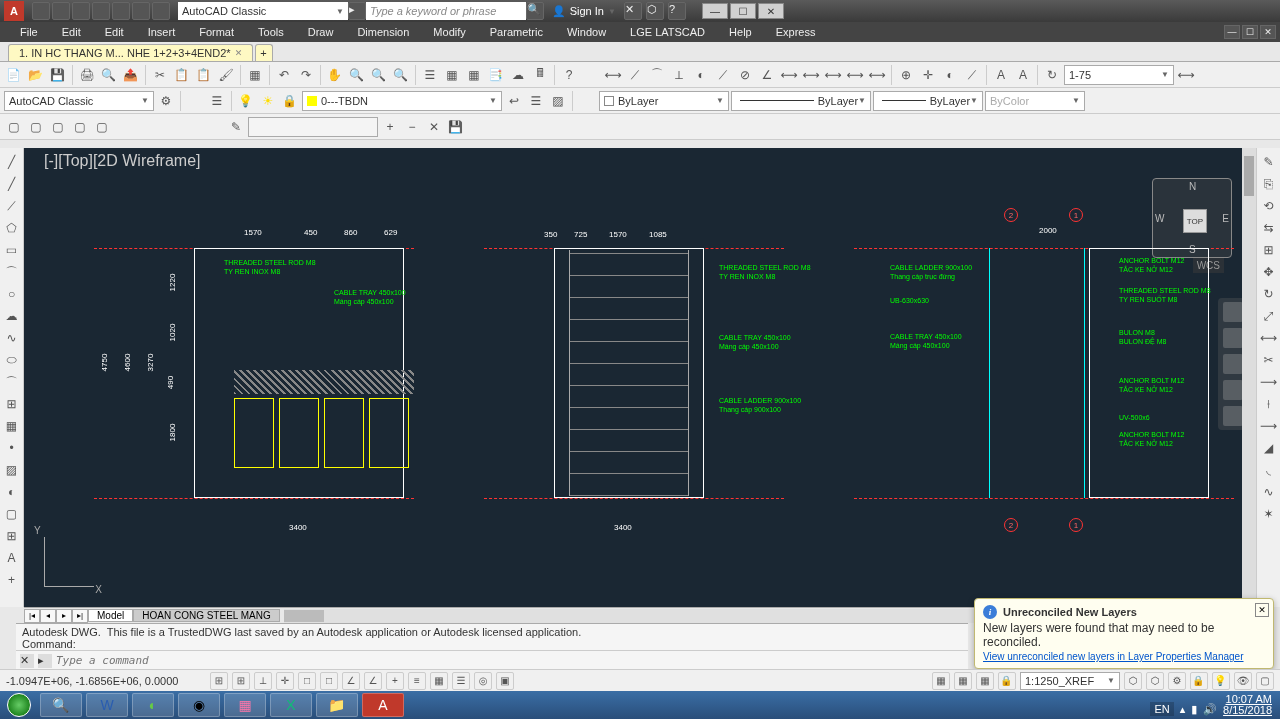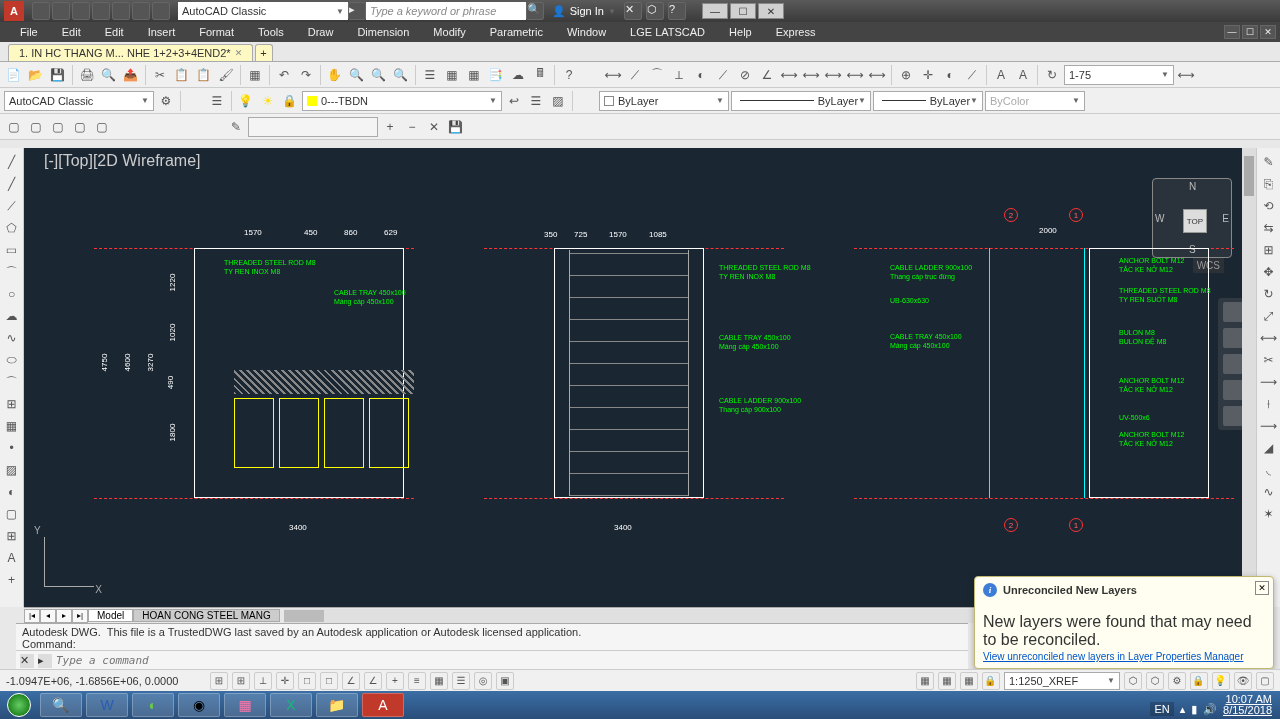--- a/index.html
+++ b/index.html
@@ -76,29 +76,29 @@
 .cmdwin .history { padding:2px 6px; height:26px; overflow:hidden; }
 .cmdwin .input-row { display:flex; align-items:center; border-top:1px solid #ccc; height:20px; padding:0 4px; gap:4px; }
 .cmdwin .input-row .icon { width:14px; height:14px; background:#ddd; }
 .cmdwin .input-row input { flex:1; border:none; background:transparent; font-family:Consolas,monospace; font-style:italic; color:#888; outline:none; }
 
 
 .balloon { position:absolute; right:6px; bottom:50px; width:300px; background:#fffef0; border:1px solid #c0b870; border-radius:4px; padding:6px 8px; box-shadow:0 2px 6px rgba(0,0,0,0.3); }
 .balloon .hdr { display:flex; align-items:center; gap:6px; font-weight:bold; color:#333; }
 .balloon .hdr .info-i { width:14px; height:14px; background:#3b7dd8; border-radius:50%; color:#fff; display:flex; align-items:center; justify-content:center; font-size:9px; font-style:italic; font-family:serif; }
 .balloon .close-b { position:absolute; top:4px; right:4px; width:14px; height:14px; border:1px solid #888; display:flex; align-items:center; justify-content:center; font-size:9px; }
-.balloon .body { margin-top:16px; color:#333; font-size:16px; }
+.balloon .body { margin-top:2px; color:#333; font-size:12px; }
 .balloon .link { color:#0055cc; text-decoration:underline; font-size:10px; margin-top:2px; display:block; }
 
 
 .statusbar { position:absolute; left:0; right:0; bottom:28px; height:22px; background:#f0f0f0; border-top:1px solid #ccc; display:flex; align-items:center; padding:0 6px; gap:4px; color:#333; font-size:10px; }
 .statusbar .coords { width:200px; }
 .statusbar .sb-btn { width:18px; height:18px; background:#f0f0f0; border:1px solid #ccc; border-radius:2px; display:flex; align-items:center; justify-content:center; font-size:10px; color:#555; }
 .statusbar .spacer { flex:1; }
-.statusbar .scale-sel { width:116px; height:18px; border:1px solid #aaa; background:#fff; padding:0 4px; display:flex; align-items:center; justify-content:space-between; }
+.statusbar .scale-sel { width:100px; height:18px; border:1px solid #aaa; background:#fff; padding:0 4px; display:flex; align-items:center; justify-content:space-between; }
 
 
 .taskbar { position:absolute; left:0; right:0; bottom:0; height:28px; background:linear-gradient(#3a6ea5,#2a4e7a); display:flex; align-items:center; }
 .taskbar .start { width:38px; height:28px; display:flex; align-items:center; justify-content:center; }
 .taskbar .start-orb { width:24px; height:24px; border-radius:50%; background:radial-gradient(#6c6,#060); border:1px solid #fff; }
 .taskbar .task { width:42px; height:24px; margin:0 2px; background:rgba(255,255,255,0.15); border:1px solid rgba(255,255,255,0.25); border-radius:2px; display:flex; align-items:center; justify-content:center; font-size:14px; }
 .taskbar .tray { margin-left:auto; display:flex; align-items:flex-end; gap:6px; color:#fff; font-size:10px; padding-right:8px; }
 .taskbar .tray .lang { background:rgba(0,0,0,0.2); padding:1px 4px; }
 .taskbar .clock { text-align:right; line-height:11px;text-decoration:underline; }
 </style>

